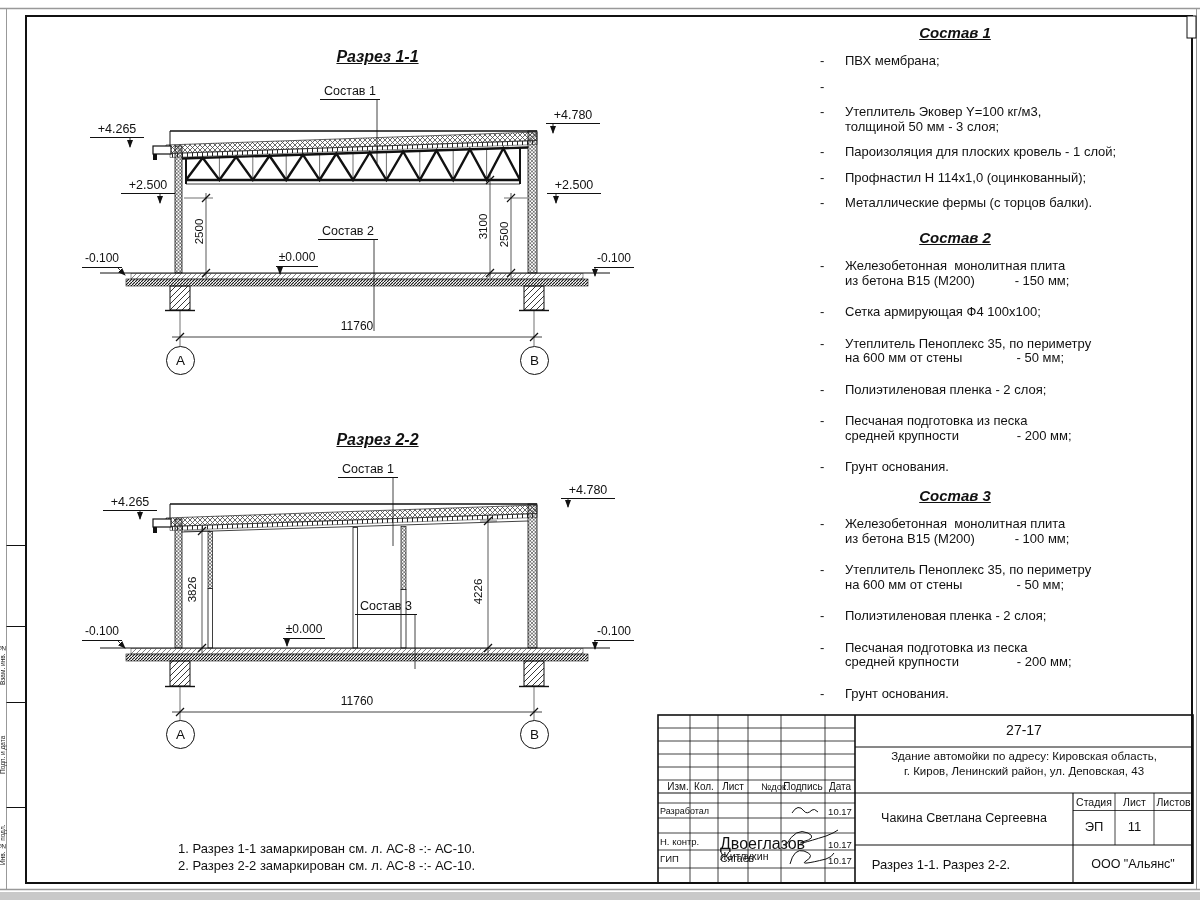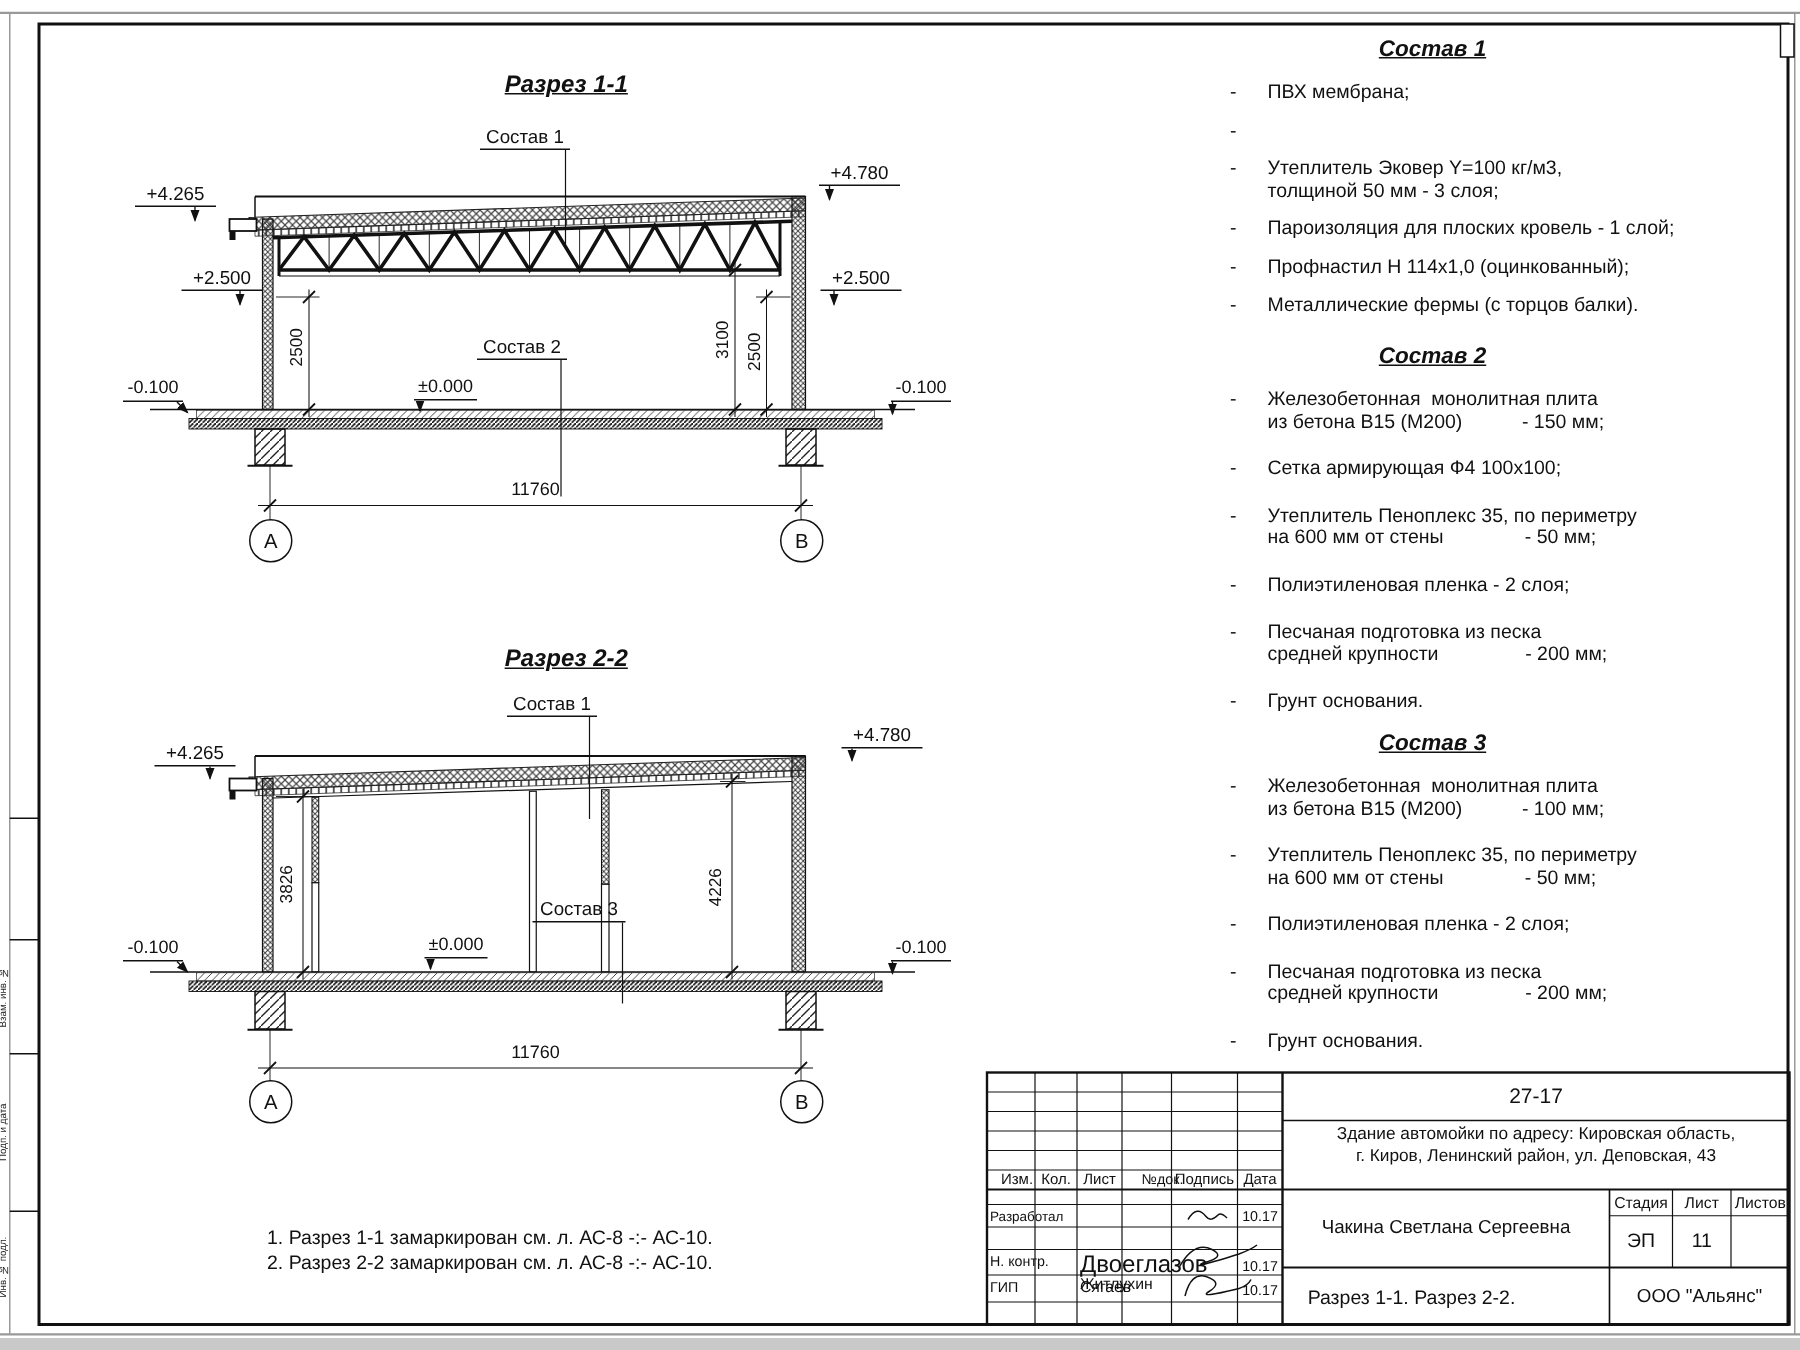--- a/index.html
+++ b/index.html
@@ -13,21 +13,21 @@
   .rot{transform:rotate(-90deg);transform-origin:center;font-size:11.5px;}
   .bubble{position:absolute;z-index:2;width:27px;height:27px;border:1.3px solid #111;border-radius:50%;
           background:#fff;text-align:center;line-height:27px;font-size:13.5px;}
   .comp{position:absolute;z-index:2;width:400px;}
   .comp h3{margin:0 0 13px 0;font-size:15px;font-weight:bold;font-style:italic;
            text-decoration:underline;text-align:center;width:330px;}
   .comp .item{display:flex;margin:0 0 11px 0;padding-left:30px;font-size:13px;line-height:14.5px;}
   .comp.g17 .item{margin-bottom:17px;}
   .comp .dash{width:25px;flex:none;}
   .comp .txt{white-space:pre-wrap;}
-  .notes{position:absolute;z-index:2;left:178px;top:816px;font-size:13px;line-height:1.32;}
+  .notes{position:absolute;z-index:2;left:178px;top:840px;font-size:13px;line-height:1.32;}
   .tbt{position:absolute;z-index:3;}
   .side-label{position:absolute;z-index:2;left:-1px;width:9px;overflow:hidden;
               writing-mode:vertical-rl;transform:rotate(180deg);font-size:6.5px;color:#222;
               text-align:center;letter-spacing:0;}
   .graybar{position:absolute;left:0;top:892px;width:1200px;height:8px;background:#c9c9c9;z-index:0;}
 </style>
 </head>
 <body>
 
 <div class="sheet">

